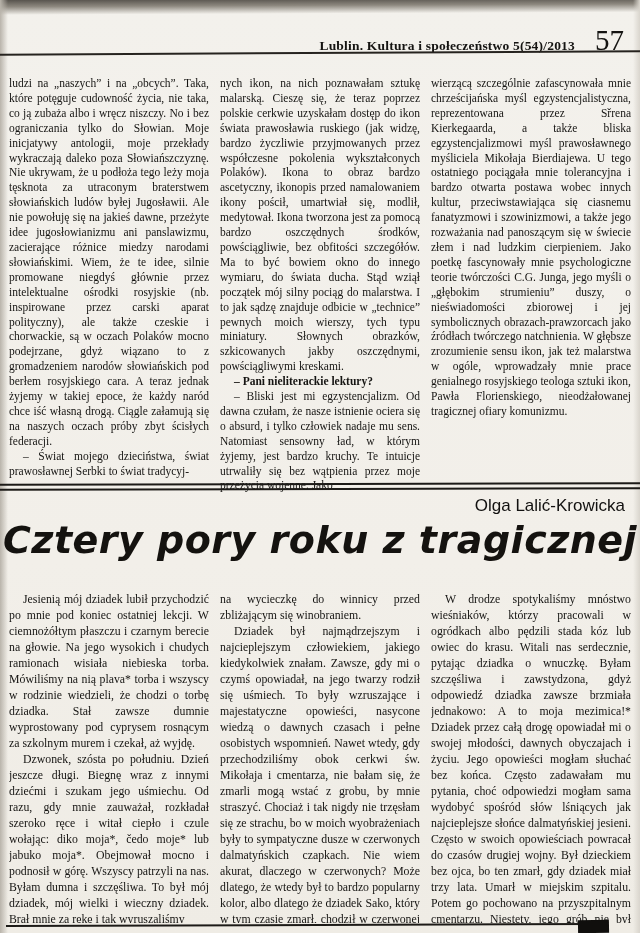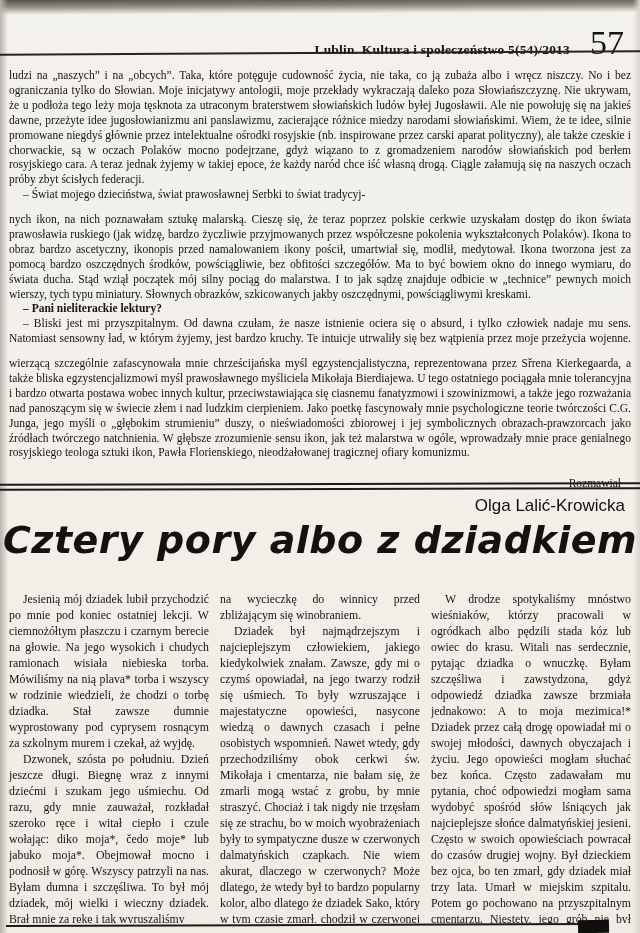--- a/index.html
+++ b/index.html
@@ -12,27 +12,27 @@
   .scan-top{position:absolute;top:0;left:0;width:100%;height:15px;
     background:linear-gradient(180deg,#57534d 0%,#8d887f 45%,rgba(200,196,188,0) 100%);
     transform:rotate(-0.25deg);transform-origin:left top;}
   .scan-left{position:absolute;top:0;left:0;width:8px;height:100%;
     background:linear-gradient(90deg,#b9b4ab 0%,rgba(185,180,171,0) 100%);}
   .scan-right{position:absolute;top:0;right:0;width:7px;height:100%;
     background:linear-gradient(270deg,#d9d5cd 0%,rgba(217,213,205,0) 100%);}
   
   .header{position:absolute;top:26px;right:16px;display:flex;align-items:baseline;gap:20px;}
   .journal{font-weight:bold;font-size:13.5px;letter-spacing:.2px;}
-  .pagenum{font-size:34px;line-height:1;}
+  .pagenum{font-size:29px;line-height:1;}
   .header-rule{position:absolute;top:52px;left:0;width:100%;height:2px;background:#26231f;
     transform:rotate(-0.3deg);}
   
   .cols{position:absolute;left:9px;right:9px;display:flex;gap:11px;}
   .col{flex:1;overflow:hidden;}
-  .interview{top:68px;height:421px;flex-direction:column;}
+  .interview{top:76px;height:421px;}
   .interview p{margin:0;font-size:11.5px;line-height:14.9px;text-align:justify;}
   .story-cols{top:591px;height:332px;}
   .story-cols p{margin:0;font-size:11.8px;line-height:16px;text-align:justify;}
   p.ind{text-indent:14px;}
   p.q{font-weight:bold;text-indent:14px;}
   .sig-role{margin-top:16px !important;text-align:right !important;padding-right:10px;}
   .sig-name{text-align:right !important;padding-right:10px;font-weight:bold;font-style:italic;}
   
   .double-rule{position:absolute;top:483px;left:0;width:100%;height:3px;
     border-top:2px solid #1c1a17;border-bottom:2px solid #1c1a17;transform:rotate(-0.15deg);}
@@ -63,31 +63,30 @@
   <div class="header-rule"></div>
 
   <section class="cols interview">
     <div class="col">
       <p>ludzi na „naszych” i na „obcych”. Taka, które potęguje cudowność życia, nie taka, co ją zubaża albo i wręcz niszczy. No i bez ograniczania tylko do Słowian. Moje inicjatywy antologii, moje przekłady wykraczają daleko poza Słowiańszczyznę. Nie ukrywam, że u podłoża tego leży moja tęsknota za utraconym braterstwem słowiańskich ludów byłej Jugosławii. Ale nie powołuję się na jakieś dawne, przeżyte idee jugosłowianizmu ani panslawizmu, zacierające różnice miedzy narodami słowiańskimi. Wiem, że te idee, silnie promowane niegdyś głównie przez intelektualne ośrodki rosyjskie (nb. inspirowane przez carski aparat polityczny), ale także czeskie i chorwackie, są w oczach Polaków mocno podejrzane, gdyż wiązano to z gromadzeniem narodów słowiańskich pod berłem rosyjskiego cara. A teraz jednak żyjemy w takiej epoce, że każdy naród chce iść własną drogą. Ciągle załamują się na naszych oczach próby zbyt ścisłych federacji.</p>
       <p class="ind">– Świat mojego dzieciństwa, świat prawosławnej Serbki to świat tradycyj-</p>
     </div>
     <div class="col">
       <p>nych ikon, na nich poznawałam sztukę malarską. Cieszę się, że teraz poprzez polskie cerkwie uzyskałam dostęp do ikon świata prawosławia ruskiego (jak widzę, bardzo życzliwie przyjmowanych przez współczesne pokolenia wykształconych Polaków). Ikona to obraz bardzo ascetyczny, ikonopis przed namalowaniem ikony pościł, umartwiał się, modlił, medytował. Ikona tworzona jest za pomocą bardzo oszczędnych środków, powściągliwie, bez obfitości szczegółów. Ma to być bowiem okno do innego wymiaru, do świata ducha. Stąd wziął początek mój silny pociąg do malarstwa. I to jak sądzę znajduje odbicie w „technice” pewnych moich wierszy, tych typu miniatury. Słownych obrazków, szkicowanych jakby oszczędnymi, powściągliwymi kreskami.</p>
       <p class="q">– Pani nieliterackie lektury?</p>
-      <p class="ind">– Bliski jest mi przyszpitalnym. Od dawna czułam, że nasze istnienie ociera się o absurd, i tylko człowiek nadaje mu sens. Natomiast sensowny ład, w którym żyjemy, jest bardzo kruchy. Te intuicje utrwaliły się bez wątpienia przez moje przeżycia wojenne. Jako</p>
+      <p class="ind">– Bliski jest mi egzystencjalizm. Od dawna czułam, że nasze istnienie ociera się o absurd, i tylko człowiek nadaje mu sens. Natomiast sensowny ład, w którym żyjemy, jest bardzo kruchy. Te intuicje utrwaliły się bez wątpienia przez moje przeżycia wojenne. Jako</p>
     </div>
     <div class="col">
       <p>wierzącą szczególnie zafascynowała mnie chrześcijańska myśl egzystencjalistyczna, reprezentowana przez Sřrena Kierkegaarda, a także bliska egzystencjalizmowi myśl prawosławnego myśliciela Mikołaja Bierdiajewa. U tego ostatniego pociągała mnie tolerancyjna i bardzo otwarta postawa wobec innych kultur, przeciwstawiająca się ciasnemu fanatyzmowi i szowinizmowi, a także jego rozważania nad panoszącym się w świecie złem i nad ludzkim cierpieniem. Jako poetkę fascynowały mnie psychologiczne teorie twórczości C.G. Junga, jego myśli o „głębokim strumieniu” duszy, o nieświadomości zbiorowej i jej symbolicznych obrazach-prawzorcach jako źródłach twórczego natchnienia. W głębsze zrozumienie sensu ikon, jak też malarstwa w ogóle, wprowadzały mnie prace genialnego rosyjskiego teologa sztuki ikon, Pawła Florienskiego, nieodżałowanej tragicznej ofiary komunizmu.</p>
-      <p class="sig-role">Rozmawiał</p>
     </div>
   </section>
 
   <div class="double-rule"></div>
   <div class="byline">Olga Lalić-Krowicka</div>
-  <h1 class="title">Cztery pory albo z dziadkiem</h1>
+  <h1 class="title">Cztery pory roku z tragicznej</h1>
 
   <section class="cols story-cols">
     <div class="col">
       <p class="ind">Jesienią mój dziadek lubił przychodzić po mnie pod koniec ostatniej lekcji. W ciemnożółtym płaszczu i czarnym berecie na głowie. Na jego wysokich i chudych ramionach wisiała niebieska torba. Mówiliśmy na nią plava* torba i wszyscy w rodzinie wiedzieli, że chodzi o torbę dziadka. Stał zawsze dumnie wyprostowany pod cyprysem rosnącym za szkolnym murem i czekał, aż wyjdę.</p>
       <p class="ind">Dzwonek, szósta po południu. Dzień jeszcze długi. Biegnę wraz z innymi dziećmi i szukam jego uśmiechu. Od razu, gdy mnie zauważał, rozkładał szeroko ręce i witał ciepło i czule wołając: diko moja*, čedo moje* lub jabuko moja*. Obejmował mocno i podnosił w górę. Wszyscy patrzyli na nas. Byłam dumna i szczęśliwa. To był mój dziadek, mój wielki i wieczny dziadek. Brał mnie za rękę i tak wyruszaliśmy</p>
     </div>
     <div class="col">
       <p>na wycieczkę do winnicy przed zbliżającym się winobraniem.</p>
       <p class="ind">Dziadek był najmądrzejszym i najcieplejszym człowiekiem, jakiego kiedykolwiek znałam. Zawsze, gdy mi o czymś opowiadał, na jego twarzy rodził się uśmiech. To były wzruszające i majestatyczne opowieści, nasycone wiedzą o dawnych czasach i pełne osobistych wspomnień. Nawet wtedy, gdy przechodziliśmy obok cerkwi św. Mikołaja i cmentarza, nie bałam się, że zmarli mogą wstać z grobu, by mnie straszyć. Chociaż i tak nigdy nie trzęsłam się ze strachu, bo w moich wyobrażeniach były to sympatyczne dusze w czerwonych dalmatyńskich czapkach. Nie wiem akurat, dlaczego w czerwonych? Może dlatego, że wtedy był to bardzo popularny kolor, albo dlatego że dziadek Sako, który w tym czasie zmarł, chodził w czerwonej dalmatyńskiej czapce?</p>
     </div>

